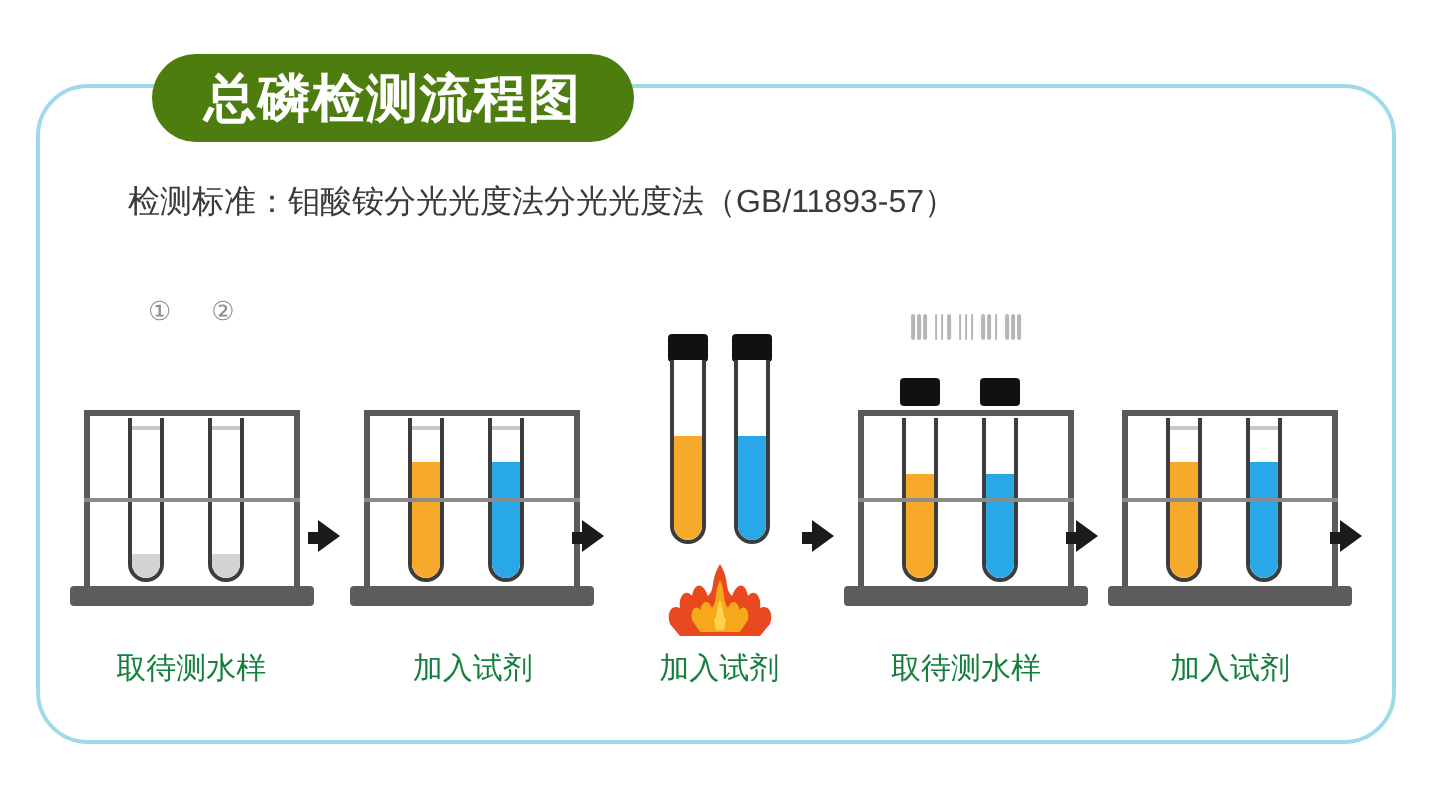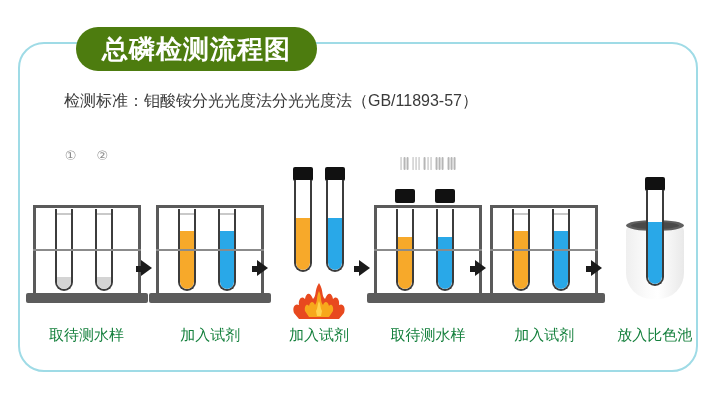--- a/index.html
+++ b/index.html
@@ -300,30 +300,15 @@
         </div>
       </div>
       <div class="caption">加入试剂</div>
     </div>
 
     <div class="arrow">
         <span class="stem"></span>
         <span class="glyph"></span>
       </div>
 
-    <div class="step" style="width:96px">
-      <div class="art">
-        <div class="beaker">
-          <div class="mouth"></div>
-          <div class="inner-mouth"></div>
-        </div>
-        <div style="position:absolute;left:50%;transform:translateX(-50%);bottom:36px;width:22px;height:112px">
-          <div class="cap" style="left:1px;top:0"></div>
-          <div class="tube" style="left:2px;top:13px;height:96px">
-            <div class="fill" style="height:62px;background:#29a8e8"></div>
-          </div>
-        </div>
-      </div>
-      <div class="caption">放入比色池</div>
-    </div>
 
   </div>
 </div>
 
 </body></html>

